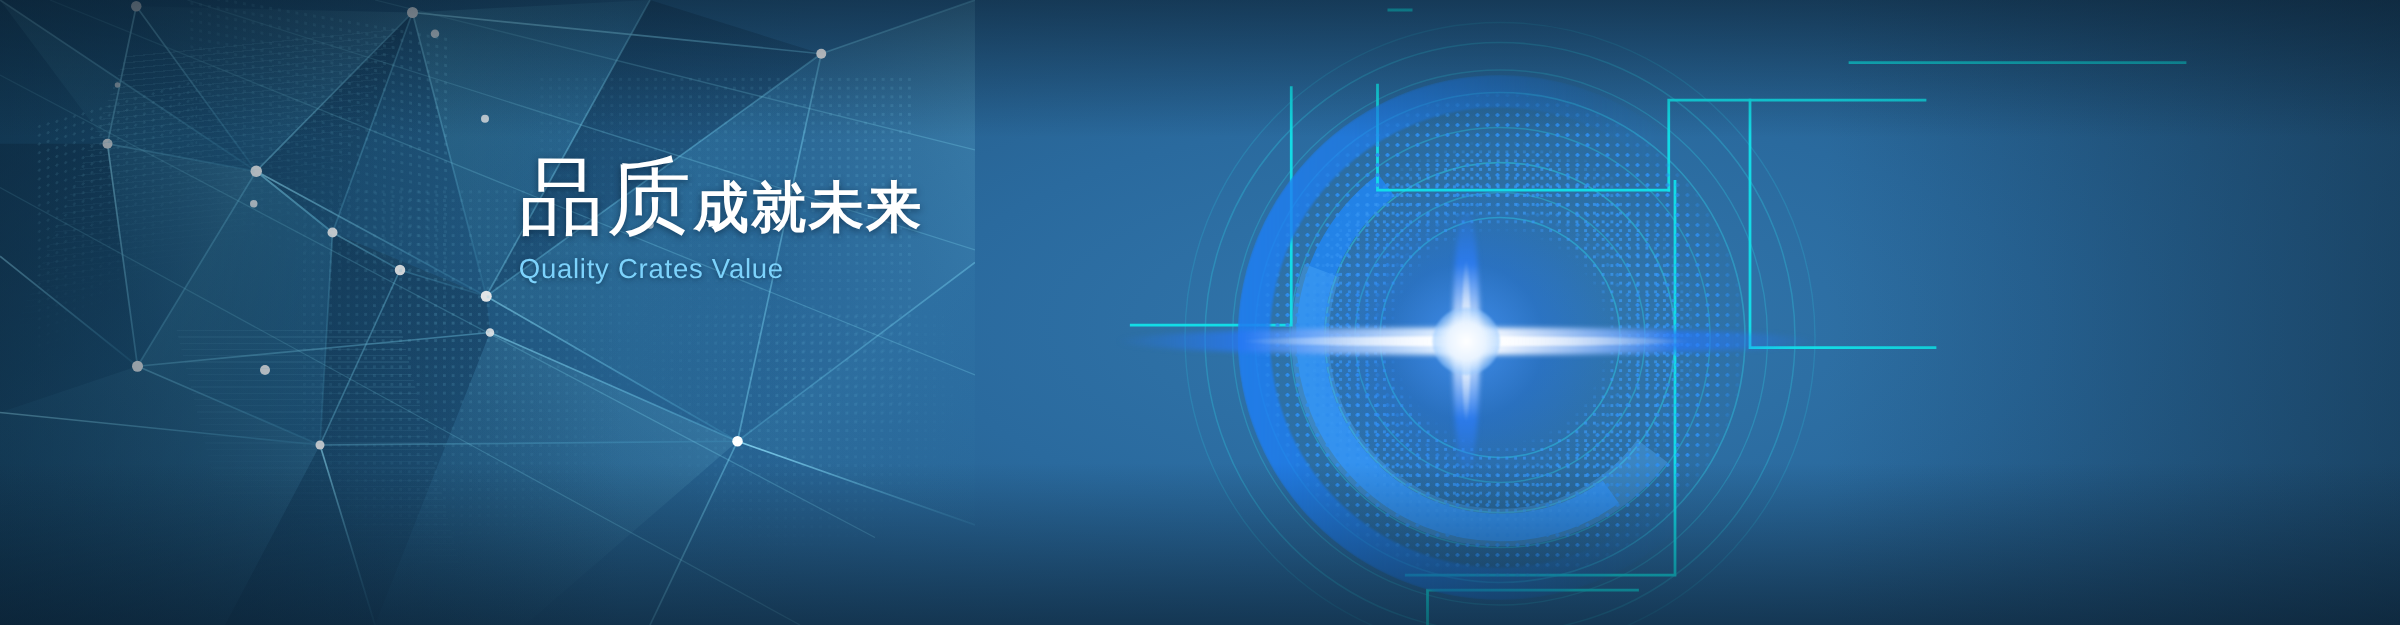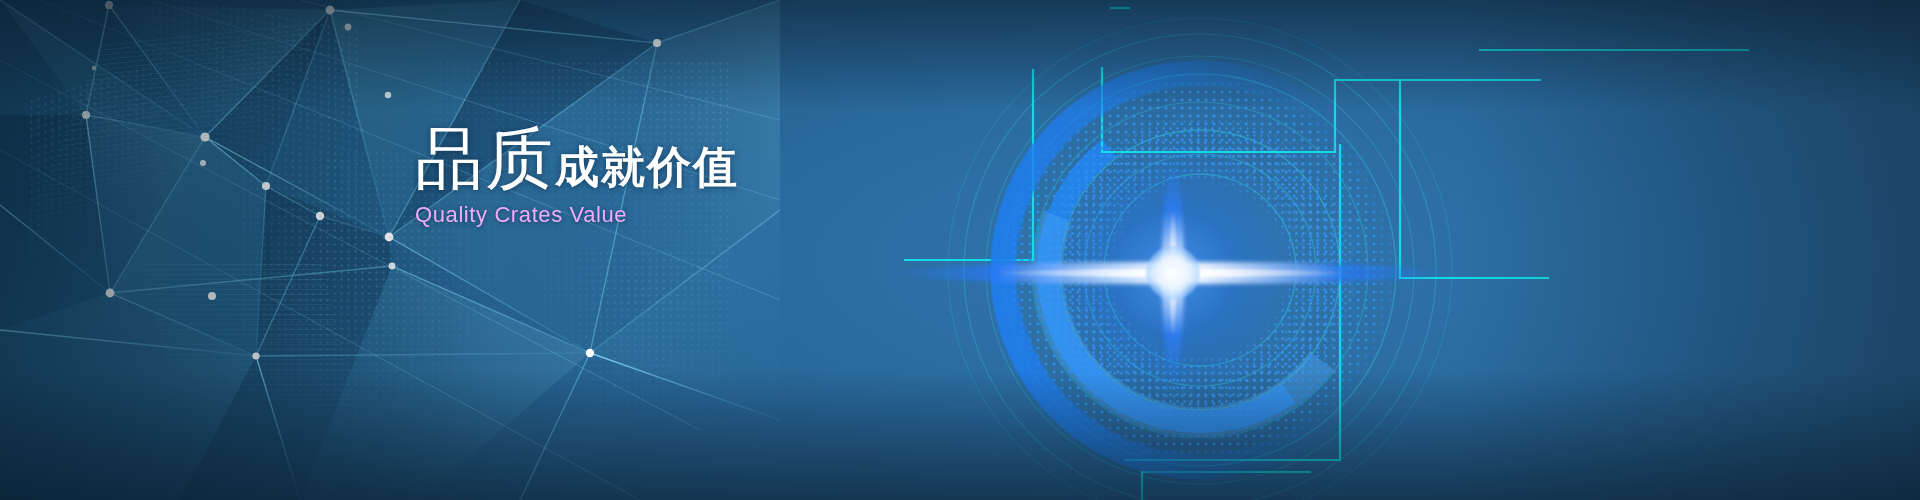--- a/index.html
+++ b/index.html
@@ -148,21 +148,21 @@
     text-shadow:0 1px 6px rgba(4,26,48,.55);
   }
   .headline .lead{font-size:68px;font-weight:400;letter-spacing:2px;}
   .headline .tail{font-size:44px;font-weight:700;letter-spacing:2px;}
   .subline{
     margin:6px 0 0 0;
     font-size:22px;
     font-weight:400;
     letter-spacing:.6px;
     white-space:nowrap;
-    color:#f0abfc;
+    color:#7dd3fc;
     text-shadow:0 1px 4px rgba(4,26,48,.5);
   }
 </style>
 </head>
 <body>
 
 <div id="banner">
 
   <div class="bg-base"></div>
   <div class="bg-left-tint"></div>
@@ -326,20 +326,20 @@
     <span class="f-vbeam"></span>
     <span class="f-hbeam"></span>
     <span class="f-vbeam2"></span>
     <span class="f-hbeam2"></span>
     <span class="f-core"></span>
   </div>
 
   <div class="bg-vignette"></div>
 
   <div class="txt-block" id="text-quality">
-    <p class="headline"><span class="lead">品质</span><span class="tail">成就价值</span></p>
+    <p class="headline"><span class="lead">品质</span><span class="tail">成就未来</span></p>
     <p class="subline">Quality Crates Value</p>
   </div>
 
   <div class="txt-block" id="text-innovation">
   </div>
 
 </div>
 
 </body></html>

